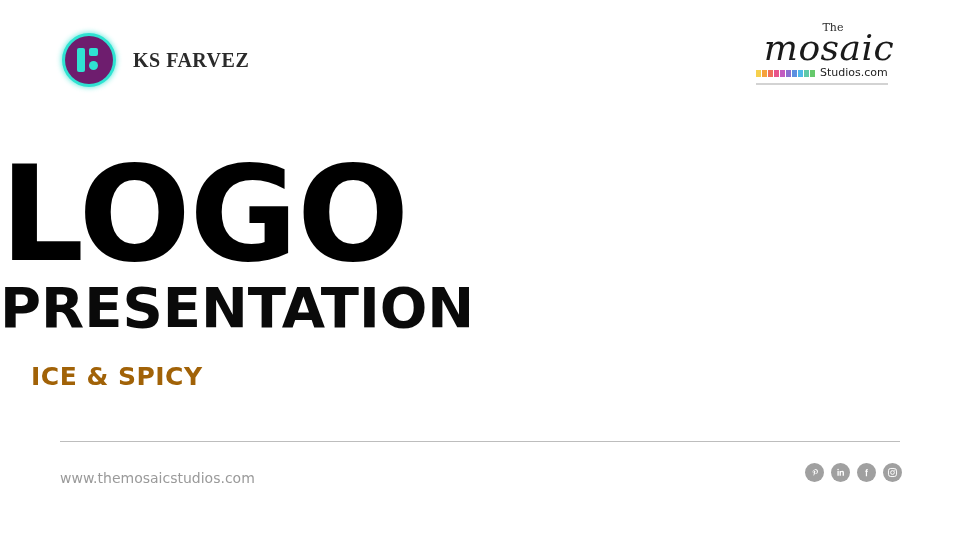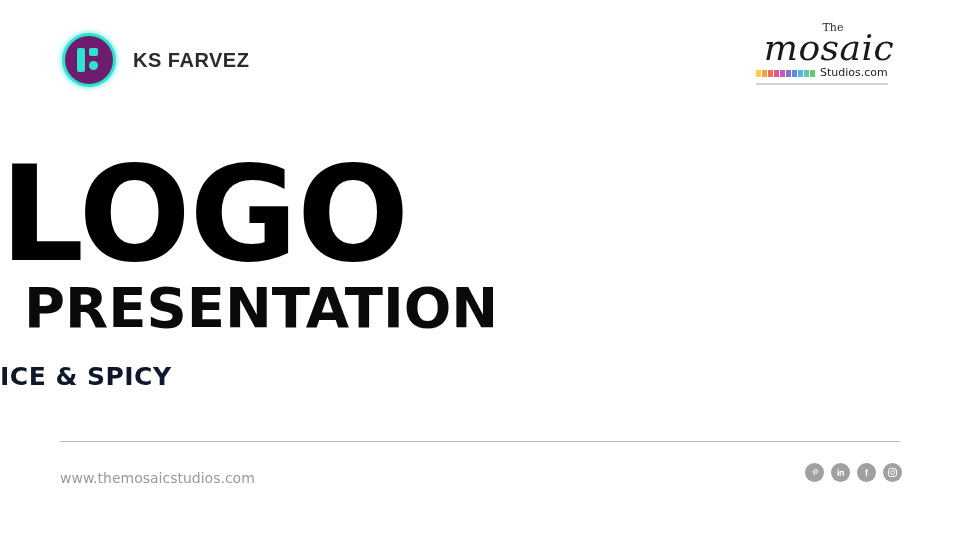--- a/index.html
+++ b/index.html
@@ -76,20 +76,21 @@
     height: 9px;
     border-radius: 50%;
     background: #2fe3d2;
   }
   #brand-name {
     font-size: 20px;
     font-weight: bold;
     letter-spacing: 0.5px;
     color: #2b2b2b;
     white-space: nowrap;
+    font-family: Liberation Serif, serif;
   }
 
   
   #mosaic-logo {
     position: absolute;
     right: 58px;
     top: 22px;
     width: 146px;
     text-align: center;
   }
@@ -159,29 +160,29 @@
     margin: 0;
   }
   #title-presentation {
     font-family: "DejaVu Sans", sans-serif;
     font-size: 56px;
     font-weight: bold;
     letter-spacing: 0px;
     color: #0a0a0a;
     line-height: 1.0;
     margin: 12px 0 0 0;
-    padding-left: 24px;
   }
   #title-subtitle {
     font-family: "DejaVu Sans", sans-serif;
     font-size: 25px;
     font-weight: bold;
     letter-spacing: 0.5px;
-    color: #0f172a;
+    color: #a16207;
     margin: 26px 0 0 0;
+    padding-left: 31px;
   }
 
   
   #footer-divider {
     position: absolute;
     left: 60px;
     top: 441px;
     width: 840px;
     height: 1px;
     background: #bdbdbd;

